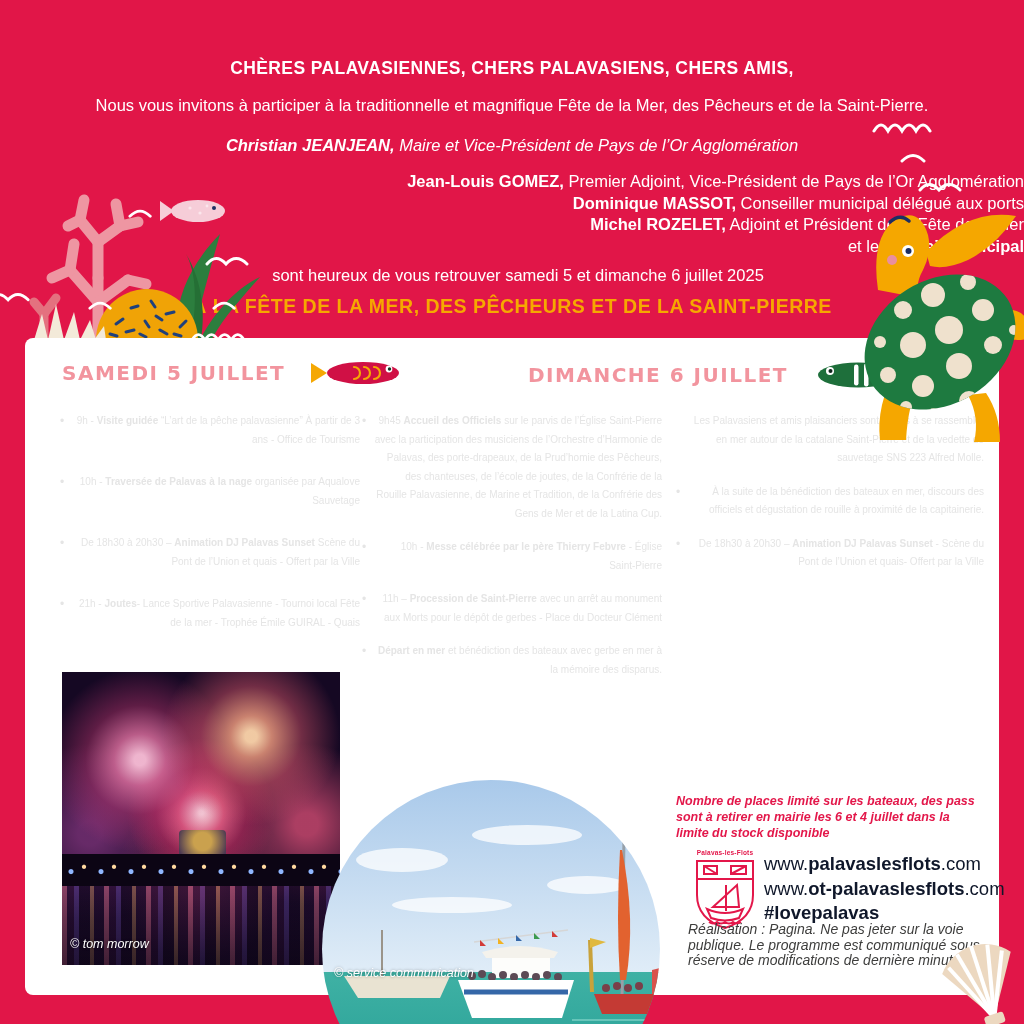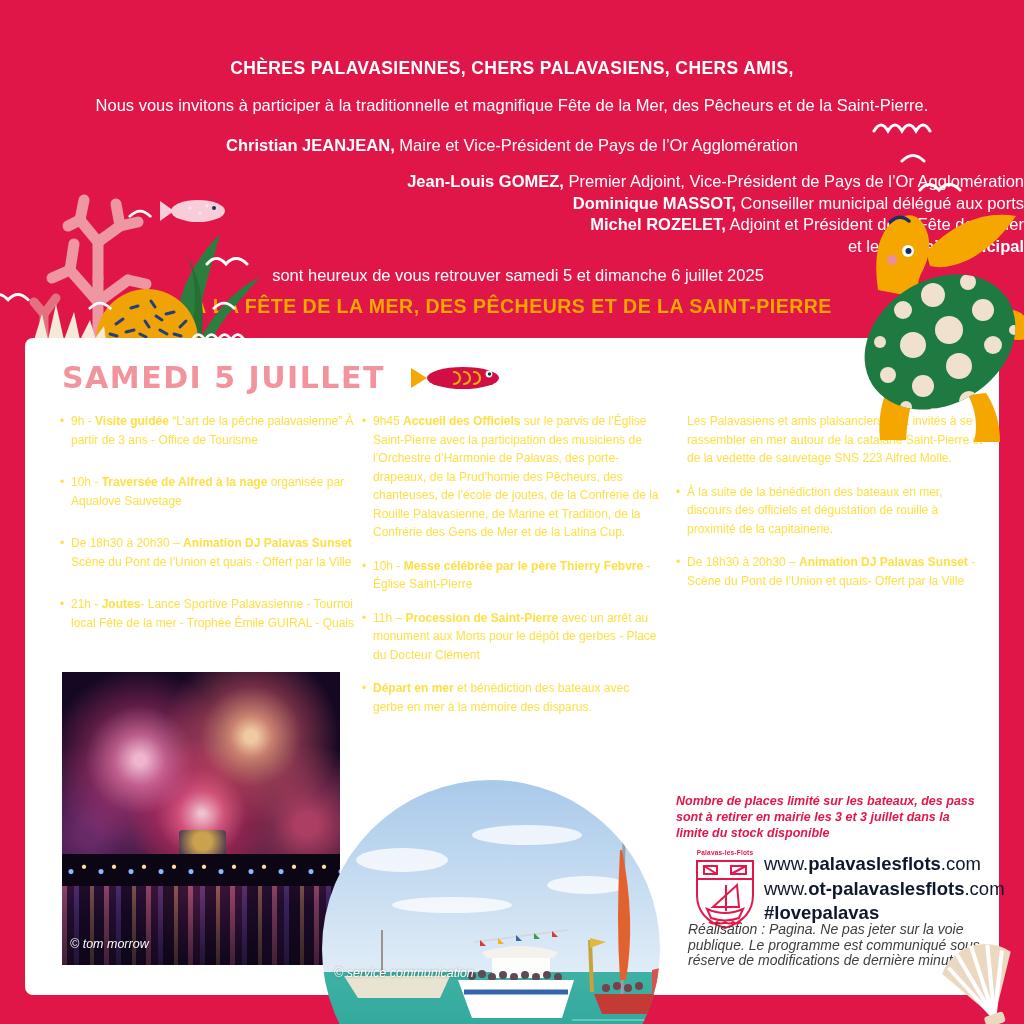--- a/index.html
+++ b/index.html
@@ -6,35 +6,35 @@
   .page{
     position:relative;width:1024px;height:1024px;overflow:hidden;
     background:#e11648;
     font-family:"Liberation Sans",sans-serif;
     margin:0 auto;
   }
   
   .hline{position:absolute;left:0;right:0;text-align:center;color:#fff;}
   .h-title{top:58px;font-size:17.5px;font-weight:bold;letter-spacing:.4px;}
   .h-intro{top:96px;font-size:16.5px;}
-  .h-mayor{top:136px;font-size:16.5px;}
+  .h-mayor{top:136px;font-size:16.5px;font-style:italic;}
   .h-officials{top:171px;font-size:16.5px;text-align:right;}
   .h-officials .hdr-line{line-height:21.5px;}
   .h-invite{top:266px;font-size:16.5px;margin-left:12px;}
   .h-event{top:295px;font-size:19.5px;font-weight:bold;color:#f6a800;letter-spacing:.5px;}
   
   .panel{position:absolute;left:25px;top:338px;width:974px;height:657px;background:#fff;border-radius:8px;z-index:2;}
   
   .sec-head{position:absolute;z-index:3;display:flex;align-items:center;gap:26px;
     font-family:"DejaVu Sans","Liberation Sans",sans-serif;
-    font-weight:800;font-size:30px;letter-spacing:1.5px;color:#f2949e;}
+    font-weight:800;font-size:20px;letter-spacing:1.5px;color:#f2949e;}
   .sat-head{left:62px;top:360px;}
   .sun-head{left:528px;top:360px;}
   
-  .col{position:absolute;z-index:3;color:#fde047;font-size:12px;line-height:18.5px;}
+  .col{position:absolute;z-index:3;color:#e5e5e5;font-size:10px;line-height:18.5px;text-align:right;}
   .col-sat{left:60px;top:412px;width:300px;}
   .col-sun1{left:362px;top:412px;width:300px;}
   .col-sun2{left:676px;top:412px;width:308px;}
   .event{position:relative;padding-left:11px;margin-bottom:15px;}
   .col-sat .event{margin-bottom:24px;}
   .event.bulleted::before{content:"•";position:absolute;left:0;top:0;font-size:12px;}
   b{font-weight:bold;}
   
   .fireworks{position:absolute;left:62px;top:672px;width:278px;height:293px;z-index:3;background:#000000;overflow:hidden;}
   .fw-bursts{position:absolute;inset:0;
@@ -238,24 +238,39 @@
       <g stroke="#f5a803" stroke-width="2.2" fill="none" stroke-linecap="round">
         <path d="M43 7 a6 6 0 0 1 0 12"></path>
           <path d="M53 7 a6 6 0 0 1 0 12"></path>
           <path d="M63 7 a6 6 0 0 1 0 12"></path>
       </g>
       <circle cx="78" cy="9" r="3.4" fill="#fff"></circle>
         <circle cx="78.5" cy="9" r="1.7" fill="#133a2a"></circle>
     </svg>
   </div>
 
+  <div class="sec-head sun-head">
+    <span>DIMANCHE 6 JUILLET</span>
+    <svg width="96" height="30" viewBox="0 0 96 30">
+      <ellipse cx="44" cy="15" rx="40" ry="12.5" fill="#1e6f3b"></ellipse>
+      <g fill="#fff">
+        <rect x="40" y="4.5" width="4.5" height="21" rx="2.2"></rect>
+          <rect x="50" y="3.5" width="4.5" height="23" rx="2.2"></rect>
+        <rect x="60" y="4" width="4.5" height="22" rx="2.2"></rect>
+          <rect x="70" y="6.5" width="4.5" height="17" rx="2.2"></rect>
+      </g>
+      <circle cx="16" cy="11" r="4" fill="#fff"></circle>
+        <circle cx="16.5" cy="11" r="2" fill="#10241c"></circle>
+      <polygon points="78,15 96,5 96,25" fill="#f5a803"></polygon>
+    </svg>
+  </div>
 
   <div class="col col-sat">
       <div class="event bulleted"><span>9h - </span><b>Visite guidée</b><span> “L’art de la pêche palavasienne” À partir de 3 ans - Office de Tourisme</span></div>
-      <div class="event bulleted"><span>10h - </span><b>Traversée de Alfred à la nage</b><span> organisée par Aqualove Sauvetage</span></div>
+      <div class="event bulleted"><span>10h - </span><b>Traversée de Palavas à la nage</b><span> organisée par Aqualove Sauvetage</span></div>
       <div class="event bulleted"><span>De 18h30 à 20h30 – </span><b>Animation DJ Palavas Sunset</b><span> Scène du Pont de l’Union et quais - Offert par la Ville</span></div>
       <div class="event bulleted"><span>21h - </span><b>Joutes</b><span>- Lance Sportive Palavasienne - Tournoi local Fête de la mer - Trophée Émile GUIRAL - Quais</span></div>
     </div>
 
   <div class="col col-sun1">
       <div class="event bulleted"><span>9h45 </span><b>Accueil des Officiels</b><span> sur le parvis de l’Église Saint-Pierre avec la participation des musiciens de l’Orchestre d’Harmonie de Palavas, des porte-drapeaux, de la Prud’homie des Pêcheurs, des chanteuses, de l’école de joutes, de la Confrérie de la Rouille Palavasienne, de Marine et Tradition, de la Confrérie des Gens de Mer et de la Latina Cup.</span></div>
       <div class="event bulleted"><span>10h - </span><b>Messe célébrée par le père Thierry Febvre</b><span> - Église Saint-Pierre</span></div>
       <div class="event bulleted"><span>11h – </span><b>Procession de Saint-Pierre</b><span> avec un arrêt au monument aux Morts pour le dépôt de gerbes - Place du Docteur Clément</span></div>
       <div class="event bulleted"><b>Départ en mer</b><span> et bénédiction des bateaux avec gerbe en mer à la mémoire des disparus.</span></div>
     </div>
@@ -340,21 +355,21 @@
           <circle cx="306" cy="208" r="4"></circle>
           <circle cx="317" cy="206" r="4"></circle>
       </g>
       <path d="M272 214 L338 214 L338 234 L280 234 Z" fill="#c43a34"></path>
       <path d="M330 190 L338 188 L338 214 L330 214 Z" fill="#d9524c"></path>
     </svg>
     
   </div>
   <div class="credit credit-boat">© service communication</div>
 
-  <div class="note">Nombre de places limité sur les bateaux, des pass sont à retirer en mairie les 3 et 3 juillet dans la limite du stock disponible</div>
+  <div class="note">Nombre de places limité sur les bateaux, des pass sont à retirer en mairie les 6 et 4 juillet dans la limite du stock disponible</div>
 
   <div class="crest">
     <div class="crest-label">Palavas-les-Flots</div>
     <svg width="64" height="74" viewBox="0 0 64 74">
       <g stroke="#e3174a" stroke-width="2" fill="none">
         <path d="M4 4 H60 V38 Q60 62 32 71 Q4 62 4 38 Z"></path>
         <line x1="4" y1="22" x2="60" y2="22"></line>
         <rect x="11" y="9" width="13" height="8"></rect>
           <line x1="11" y1="9" x2="24" y2="17"></line>
         <rect x="38" y="9" width="15" height="8"></rect>

